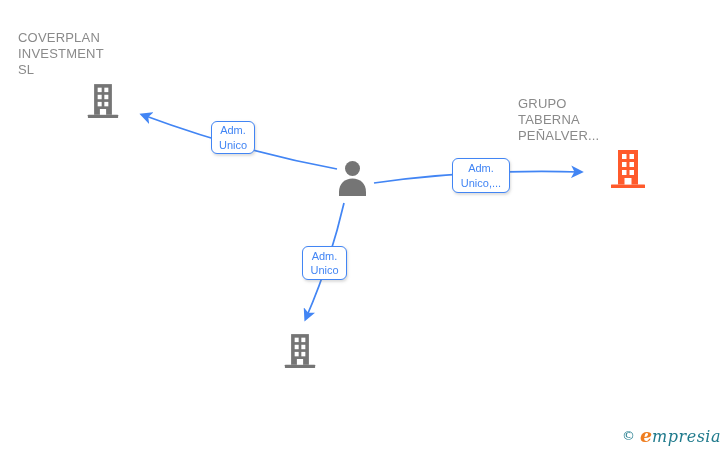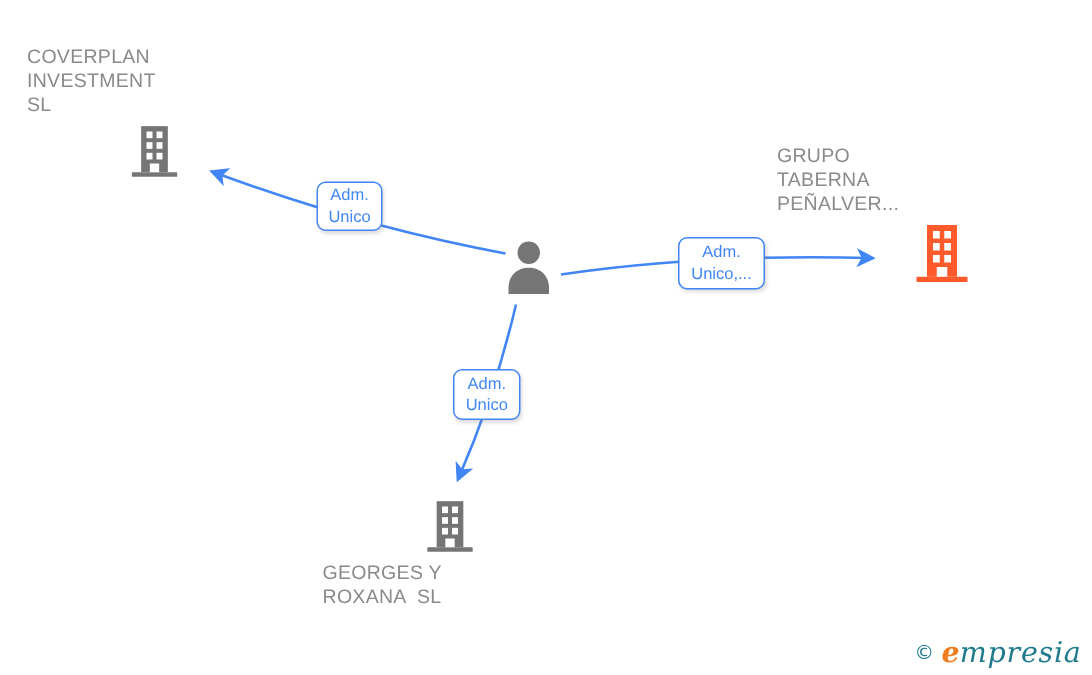--- a/index.html
+++ b/index.html
@@ -69,21 +69,21 @@
     vertical-align: 2px;
     font-family: "DejaVu Sans", sans-serif;
   }
   .wm-e {
     color: var(--logo-orange, #ef7d1f);
     font-size: 19px;
     font-weight: 600;
   }
   .wm-rest {
     color: var(--logo-teal, #1f7a8c);
-    font-size: 19px;
+    font-size: 16px;
     letter-spacing: 0.5px;
   }
 </style>
 </head>
 <body>
 
 <div class="canvas">
 
   <svg class="edges" viewBox="0 0 728 450">
     <defs>
@@ -151,22 +151,20 @@
     <g fill="#ffffff">
       <rect x="12" y="4" width="4.5" height="5"></rect>
         <rect x="19.5" y="4" width="4.5" height="5"></rect>
       <rect x="12" y="12" width="4.5" height="5"></rect>
         <rect x="19.5" y="12" width="4.5" height="5"></rect>
       <rect x="12" y="20" width="4.5" height="5"></rect>
         <rect x="19.5" y="20" width="4.5" height="5"></rect>
       <rect x="14.5" y="28" width="7" height="6.5"></rect>
     </g>
   </svg>
-  <div class="node-label" style="left:215px; top:374px;">GEORGES Y
-ROXANA  SL</div>
 
   <div class="edge-label" style="left:211px; top:121px; width:44px; height:33px;">Adm.
 Unico</div>
   <div class="edge-label" style="left:452px; top:158px; width:58px; height:35px;">Adm.
 Unico,...</div>
   <div class="edge-label" style="left:302px; top:246px; width:45px; height:34px;">Adm.
 Unico</div>
 
   <div class="watermark">
     <span class="wm-copy">©</span><span class="wm-e">e</span><span class="wm-rest">mpresia</span>

